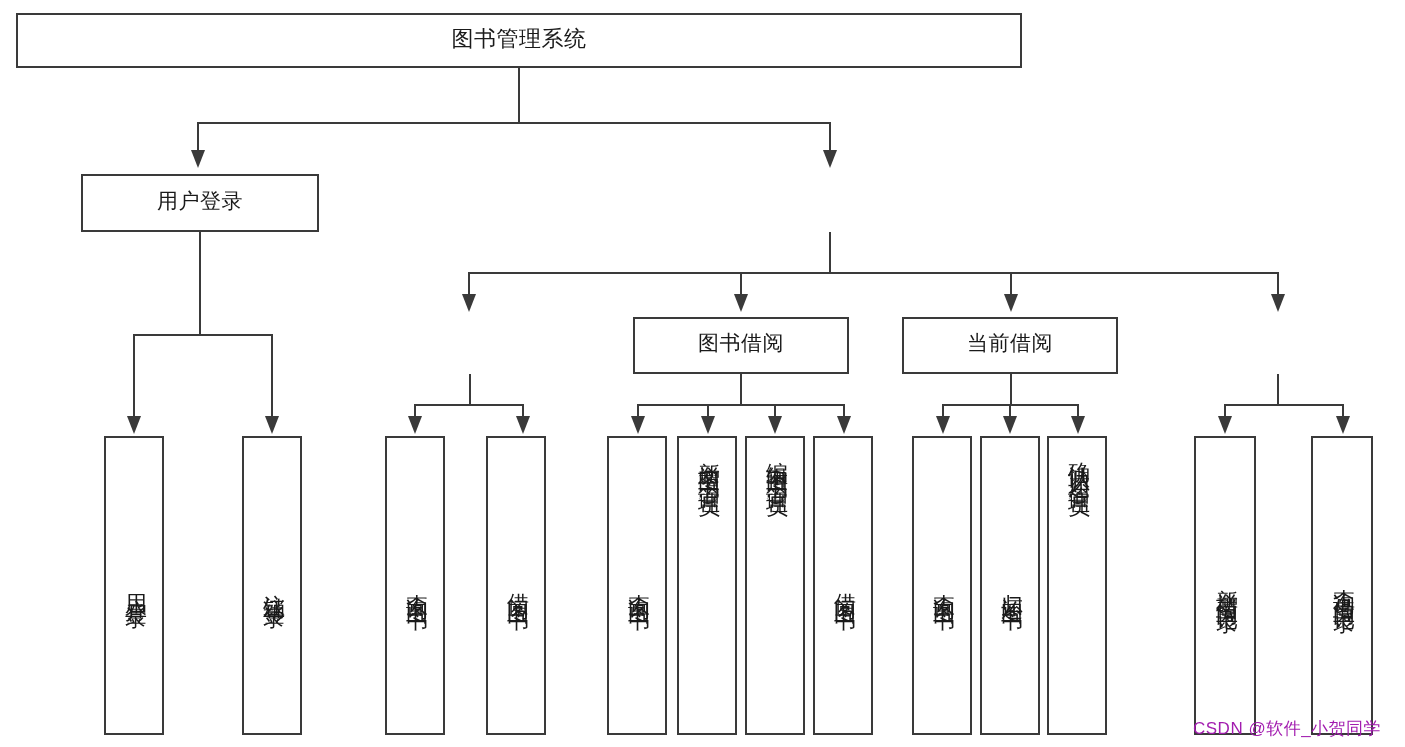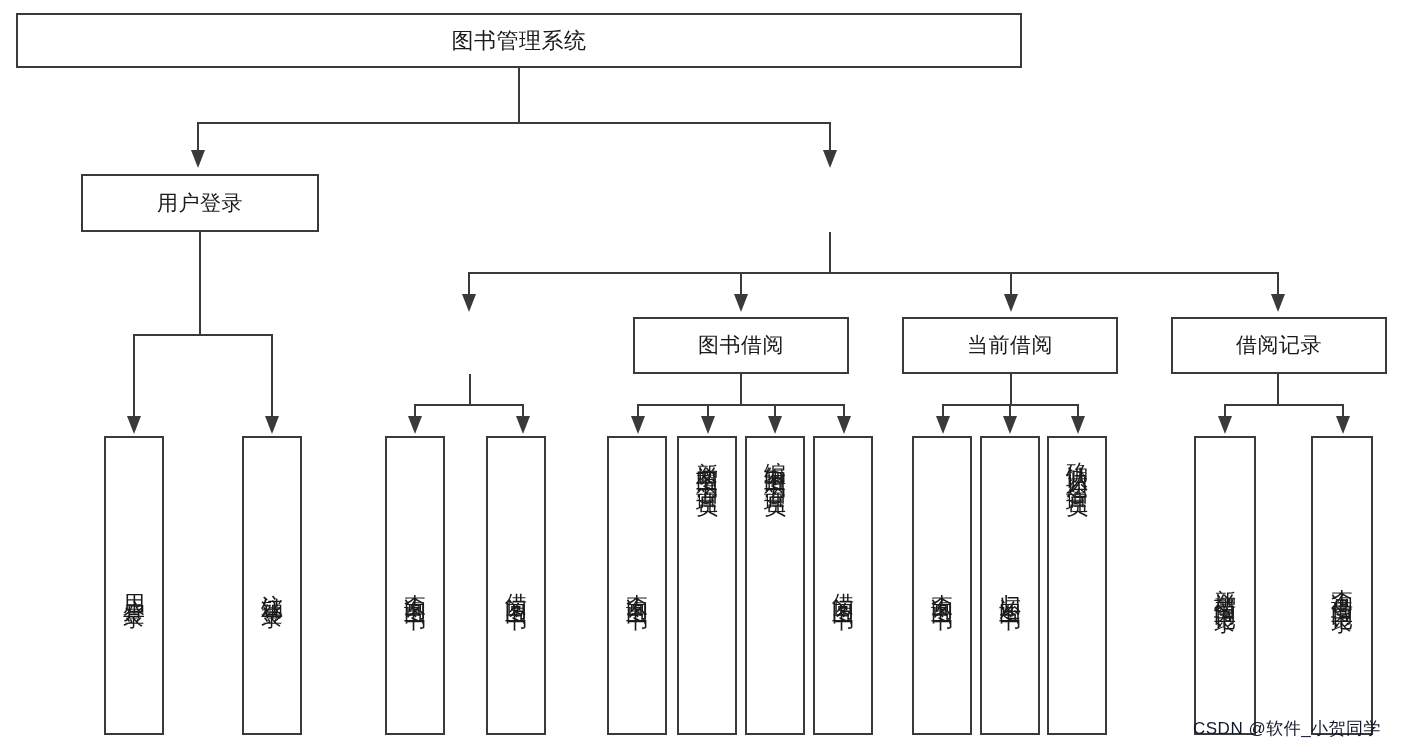--- a/index.html
+++ b/index.html
@@ -27,20 +27,21 @@
     align-items: center;
     justify-content: center;
     color: #1a1a1a;
     z-index: 3;
   }
   .node .label {
     display: block;
     text-align: right;
     line-height: 1.18;
     white-space: nowrap;
+    font-family: Liberation Mono, monospace;
   }
   .node.horiz .label {
     font-size: 21px;
     letter-spacing: 0.5px;
   }
   .node.title .label {
     font-size: 22px;
     letter-spacing: 0.5px;
   }
   
@@ -74,21 +75,21 @@
     width: 0;
     height: 0;
     border-left: 7px solid transparent;
     border-right: 7px solid transparent;
     border-top: 18px solid #3a3a3a;
     z-index: 2;
   }
   
   #watermark {
     position: absolute;
-    color: #0f172a;
+    color: #a21caf;
     font-size: 17px;
     white-space: nowrap;
     z-index: 5;
     letter-spacing: 0.5px;
   }
 </style>
 </head>
 <body>
 
 <div id="canvas">
@@ -131,23 +132,20 @@
 
 
   <div class="node horiz" style="left:633px; top:317px; width:216px; height:57px;">
     <span class="label">图书借阅</span>
   </div>
 
   <div class="node horiz" style="left:902px; top:317px; width:216px; height:57px;">
     <span class="label">当前借阅</span>
   </div>
 
-  <div class="node horiz" style="left:1171px; top:317px; width:216px; height:57px;">
-    <span class="label">借阅记录</span>
-  </div>
 
   <div class="ln v" style="left:469px; top:374px; height:32px;"></div>
   <div class="ln h" style="left:414px; top:404px; width:110px;"></div>
   <div class="ln v" style="left:414px; top:404px; height:14px;"></div>
   <div class="arrow" style="left:408px; top:416px;"></div>
   <div class="ln v" style="left:522px; top:404px; height:14px;"></div>
   <div class="arrow" style="left:516px; top:416px;"></div>
 
   <div class="ln v" style="left:740px; top:374px; height:32px;"></div>
   <div class="ln h" style="left:637px; top:404px; width:208px;"></div>

